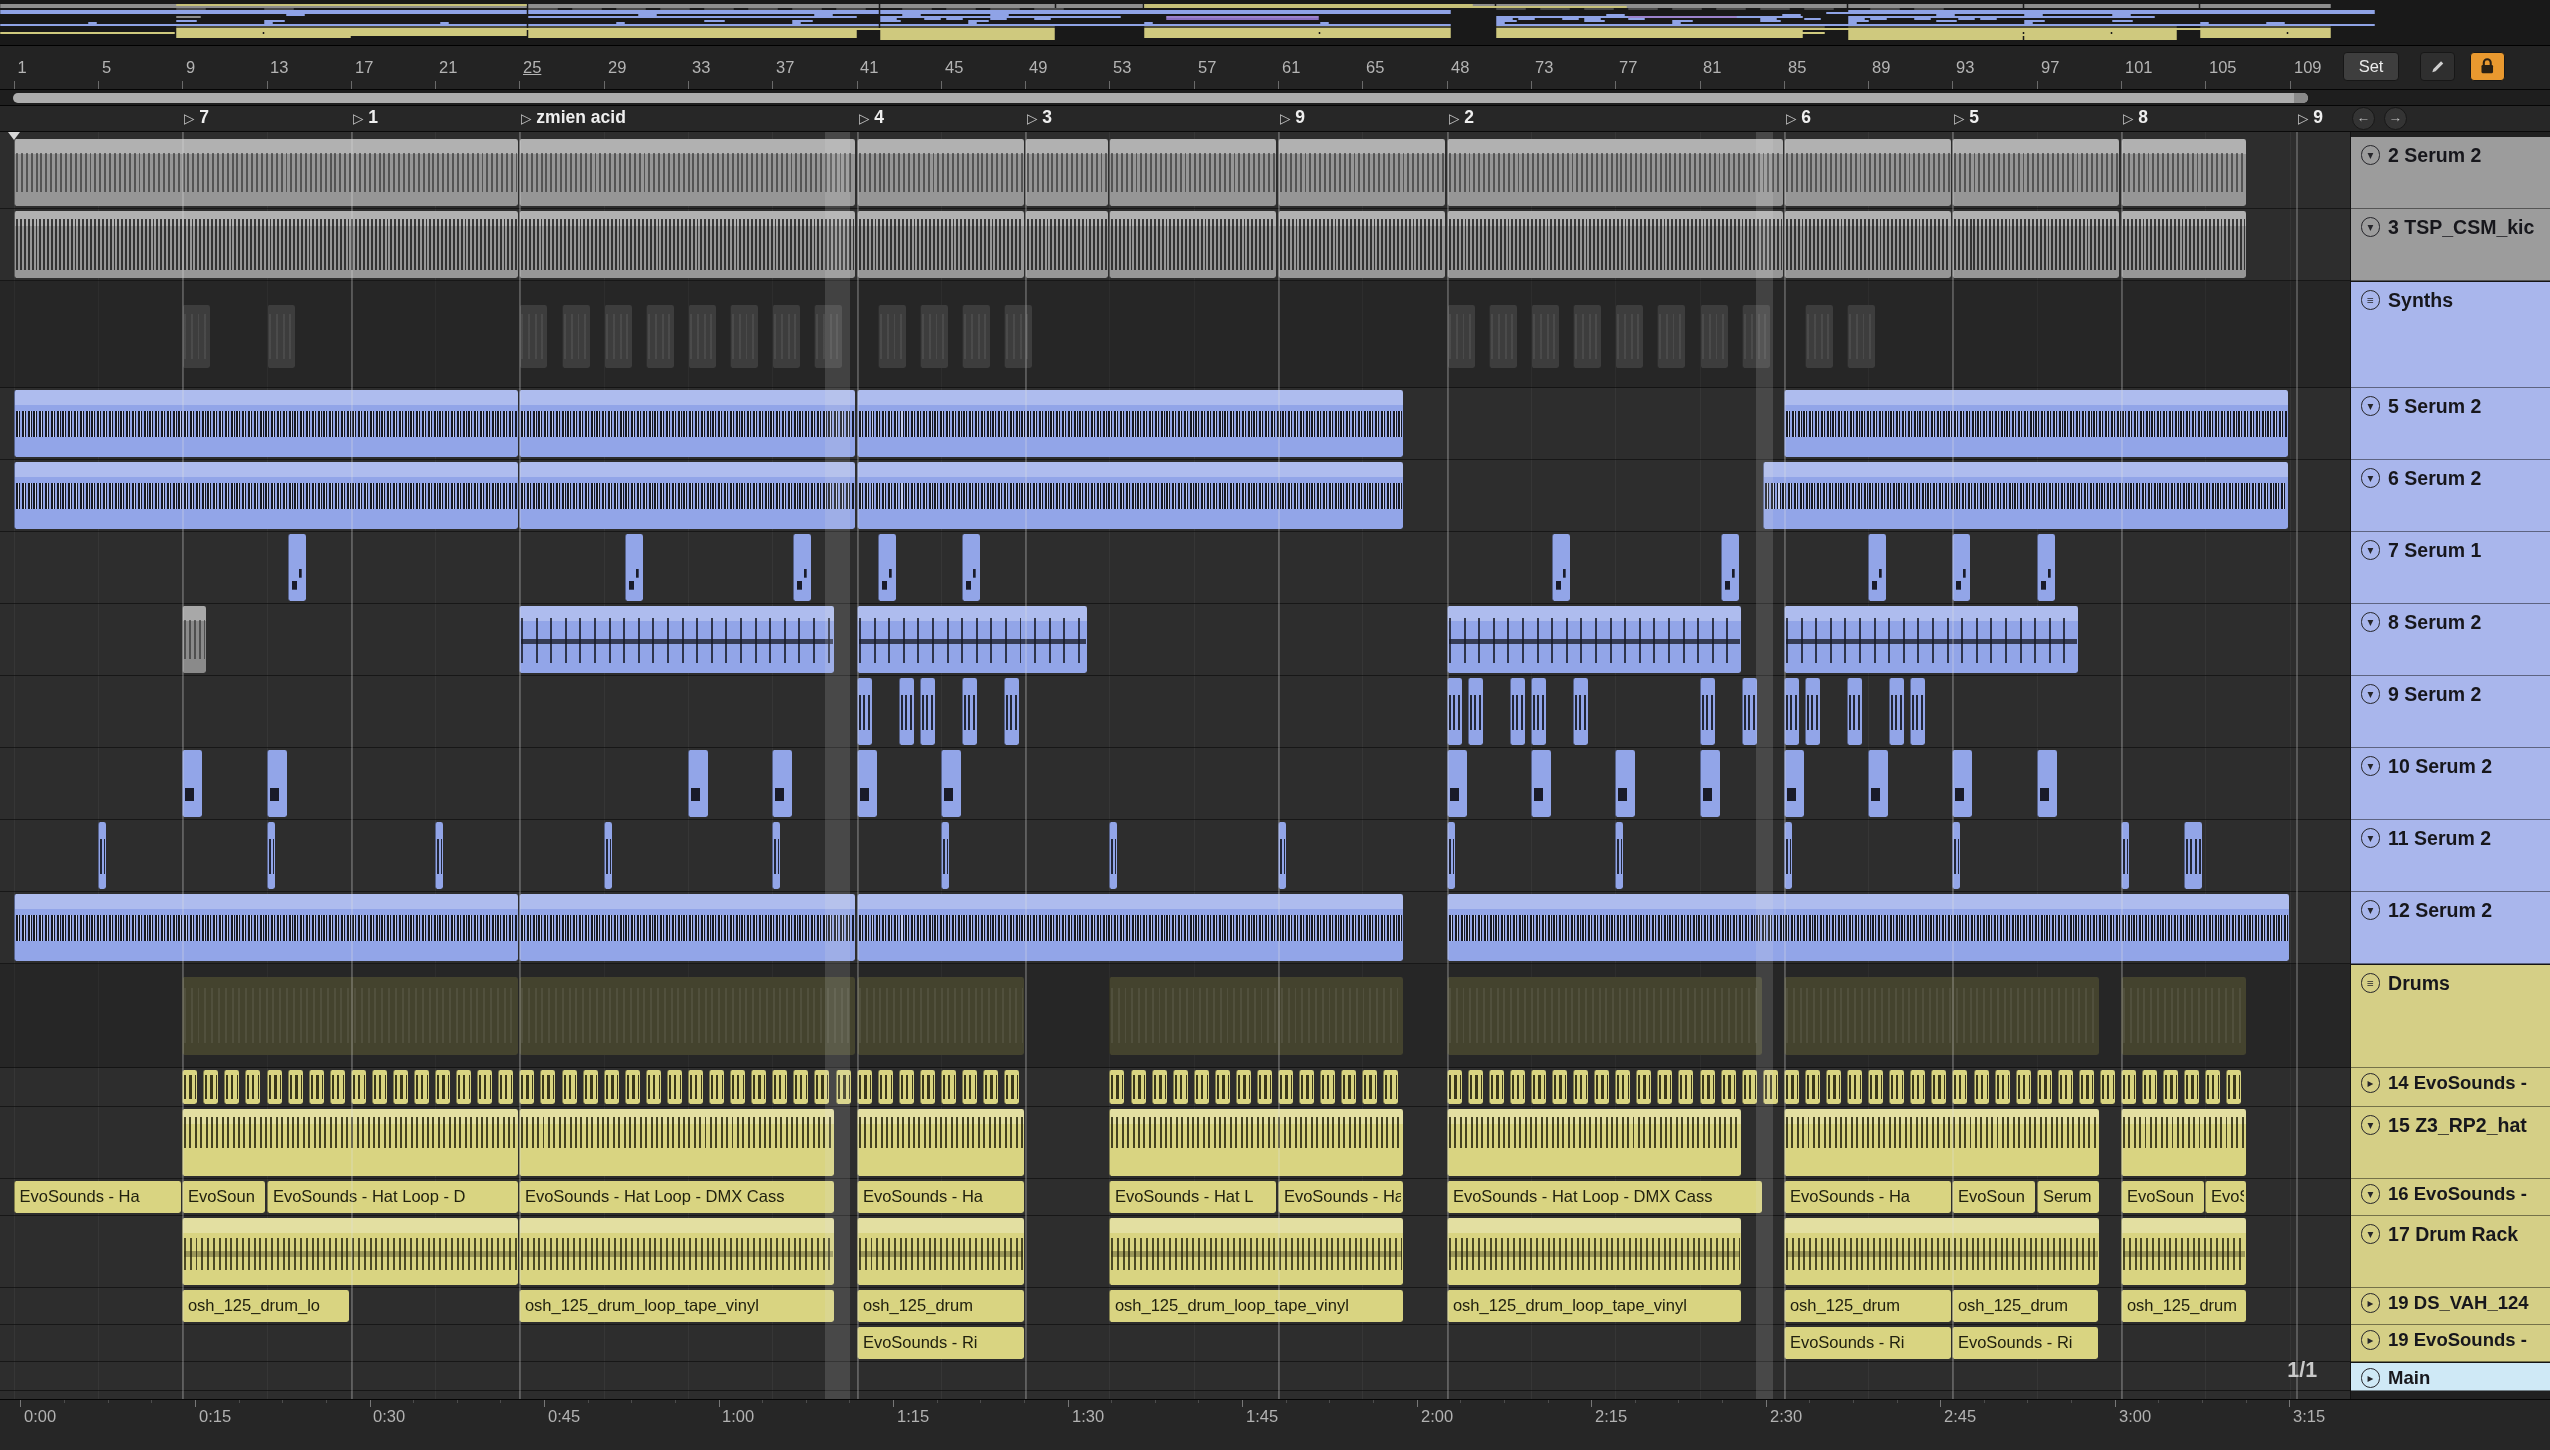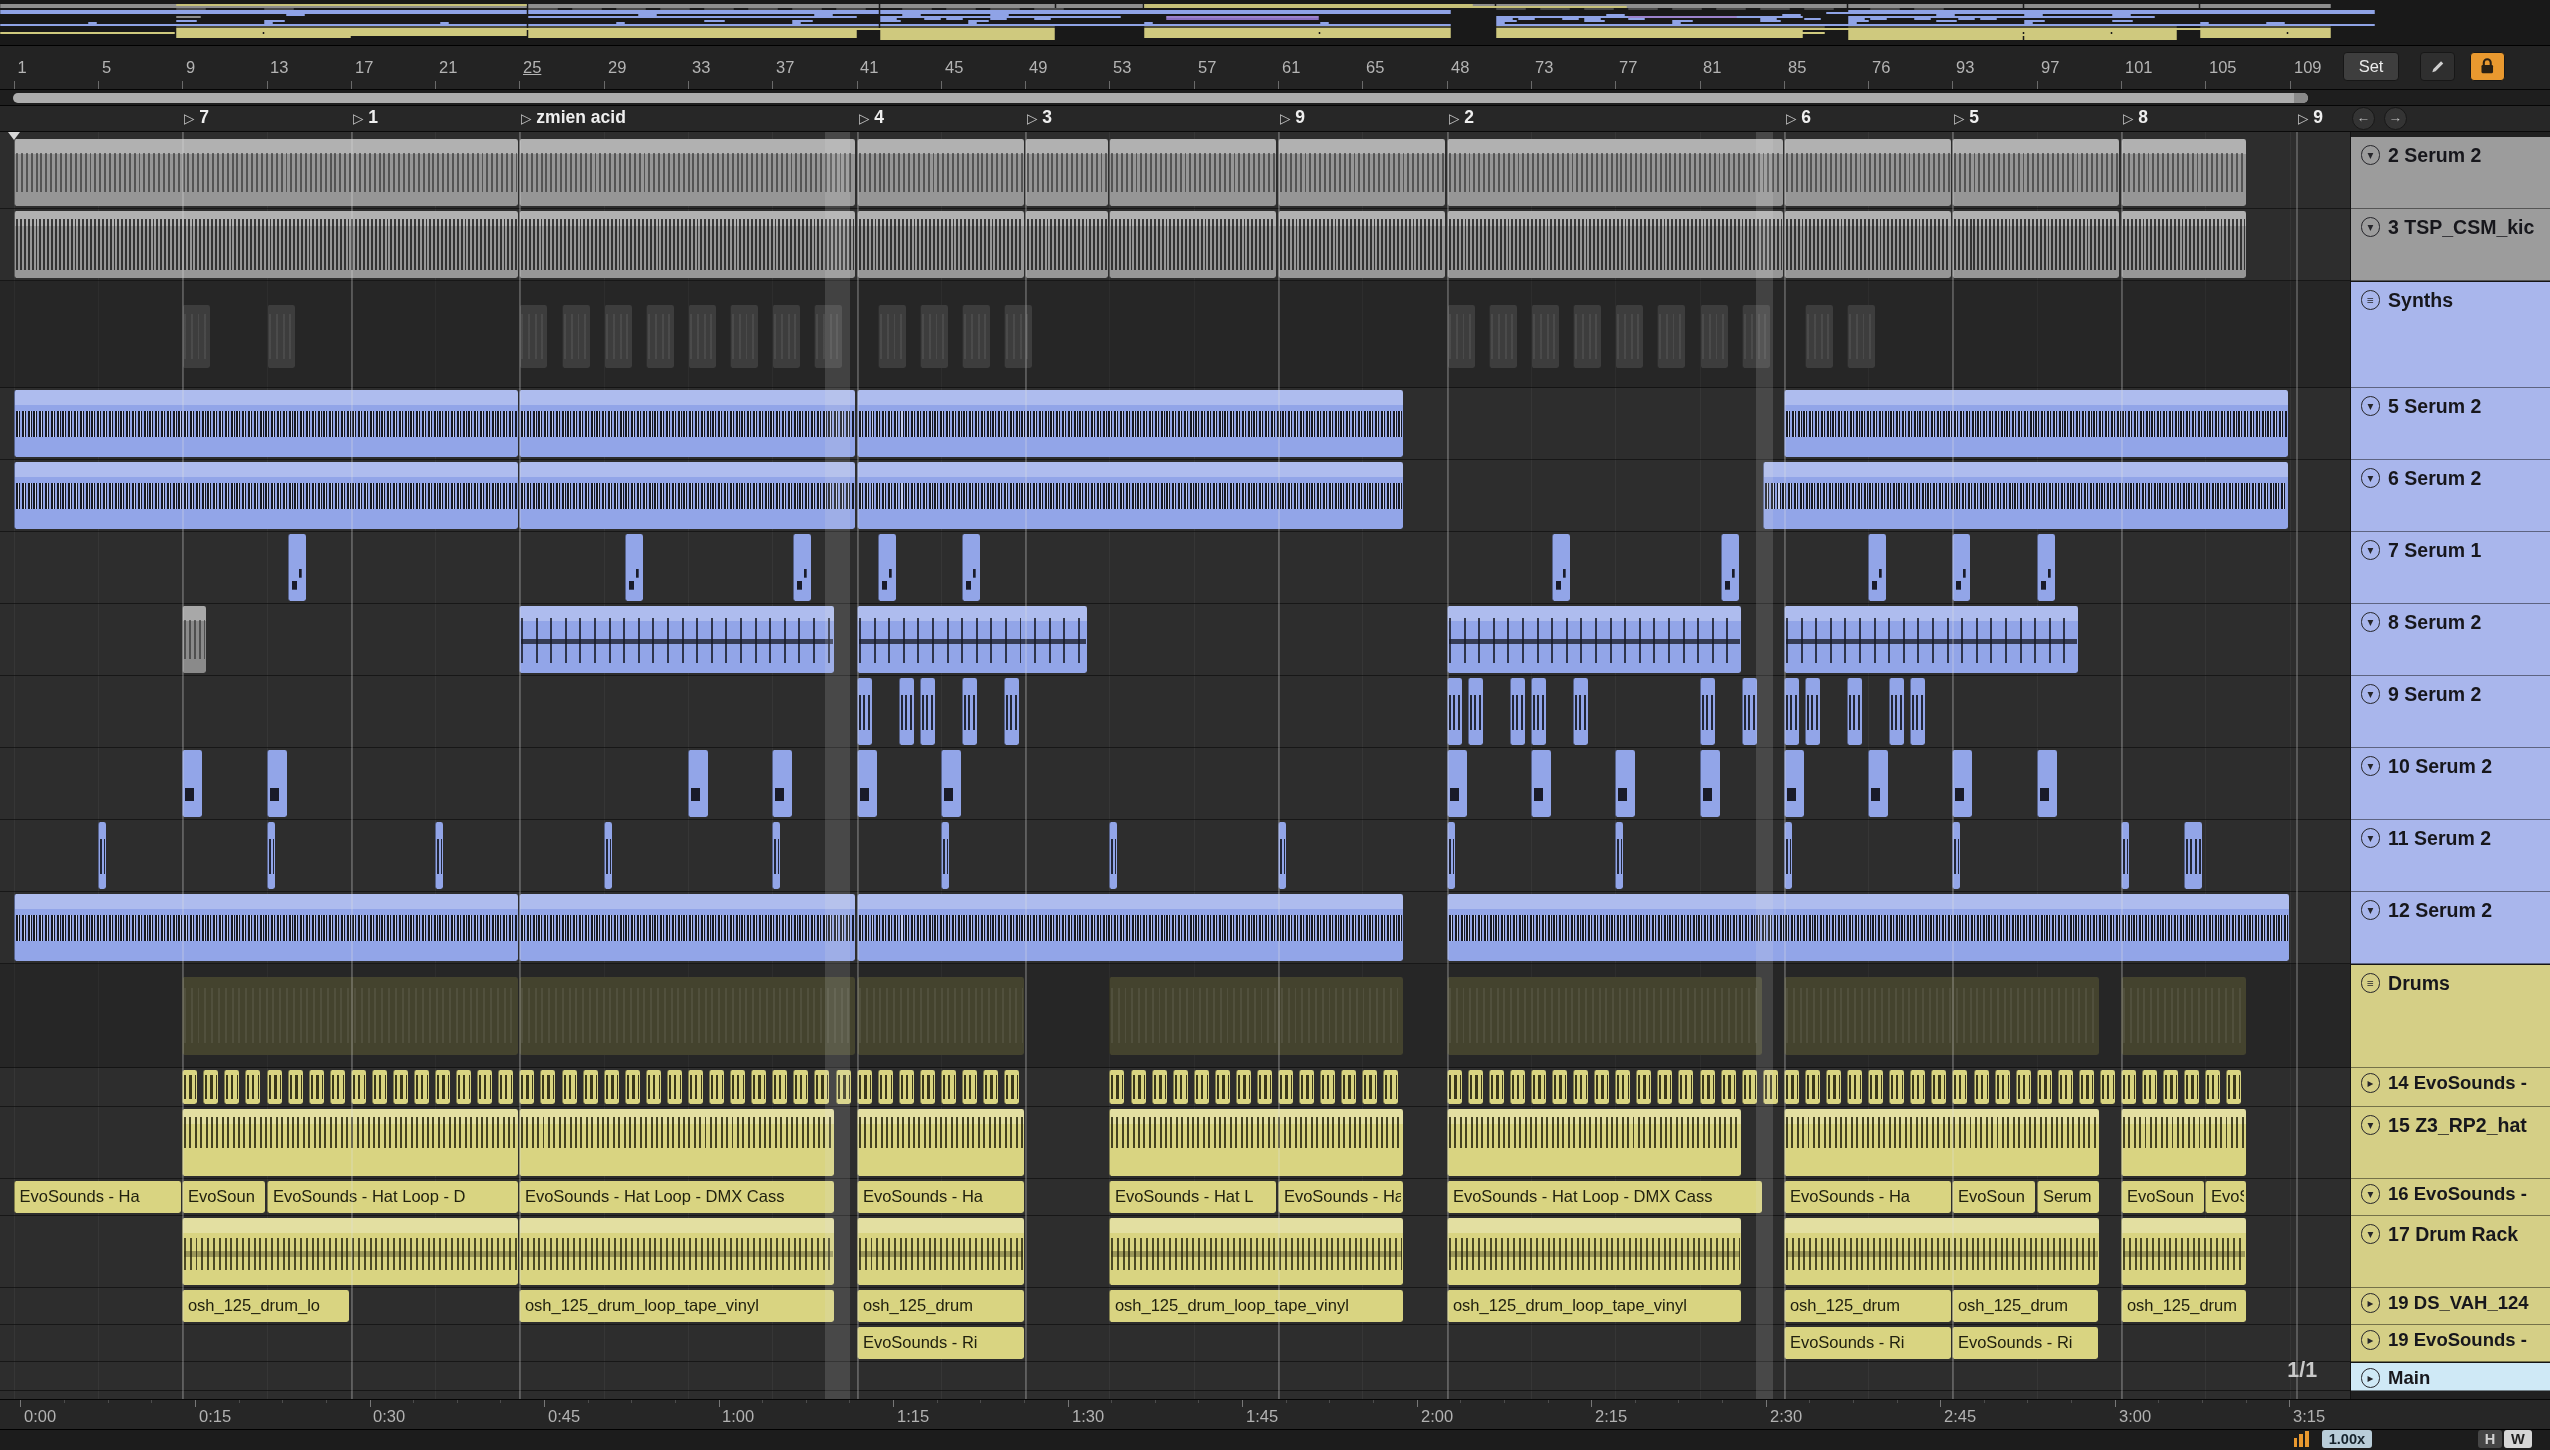--- a/index.html
+++ b/index.html
@@ -341,21 +341,21 @@
         <div class="bar-num" style="left: 1451px;">48</div>
         <div class="rtick" style="left: 1531px;"></div>
         <div class="bar-num" style="left: 1535px;">73</div>
         <div class="rtick" style="left: 1615px;"></div>
         <div class="bar-num" style="left: 1619px;">77</div>
         <div class="rtick" style="left: 1700px;"></div>
         <div class="bar-num" style="left: 1703px;">81</div>
         <div class="rtick" style="left: 1784px;"></div>
         <div class="bar-num" style="left: 1788px;">85</div>
         <div class="rtick" style="left: 1868px;"></div>
-        <div class="bar-num" style="left: 1872px;">76</div>
+        <div class="bar-num" style="left: 1872px;">89</div>
         <div class="rtick" style="left: 1952px;"></div>
         <div class="bar-num" style="left: 1956px;">93</div>
         <div class="rtick" style="left: 2037px;"></div>
         <div class="bar-num" style="left: 2041px;">97</div>
         <div class="rtick" style="left: 2121px;"></div>
         <div class="bar-num" style="left: 2125px;">101</div>
         <div class="rtick" style="left: 2205px;"></div>
         <div class="bar-num" style="left: 2209px;">105</div>
         <div class="rtick" style="left: 2290px;"></div>
         <div class="bar-num" style="left: 2294px;">109</div>
@@ -1473,24 +1473,14 @@
       <div class="tmin" style="left: 2071px;"></div>
       <div class="ttick" style="left: 2115px;"></div>
       <div class="time-label" style="left: 2119px;">3:00</div>
       <div class="tmin" style="left: 2158px;"></div>
       <div class="tmin" style="left: 2202px;"></div>
       <div class="tmin" style="left: 2246px;"></div>
       <div class="ttick" style="left: 2289px;"></div>
       <div class="time-label" style="left: 2293px;">3:15</div>
     </div>
 
-  <div class="status-bar">
-    <div class="meter-icon">
-        <i></i>
-        <i></i>
-        <i></i>
-      </div>
-    <span class="badge speed-badge">1.00x</span>
-    <span class="badge h-badge">H</span>
-    <span class="badge w-badge">W</span>
-  </div>
 </div>
 
 
 </body></html>

